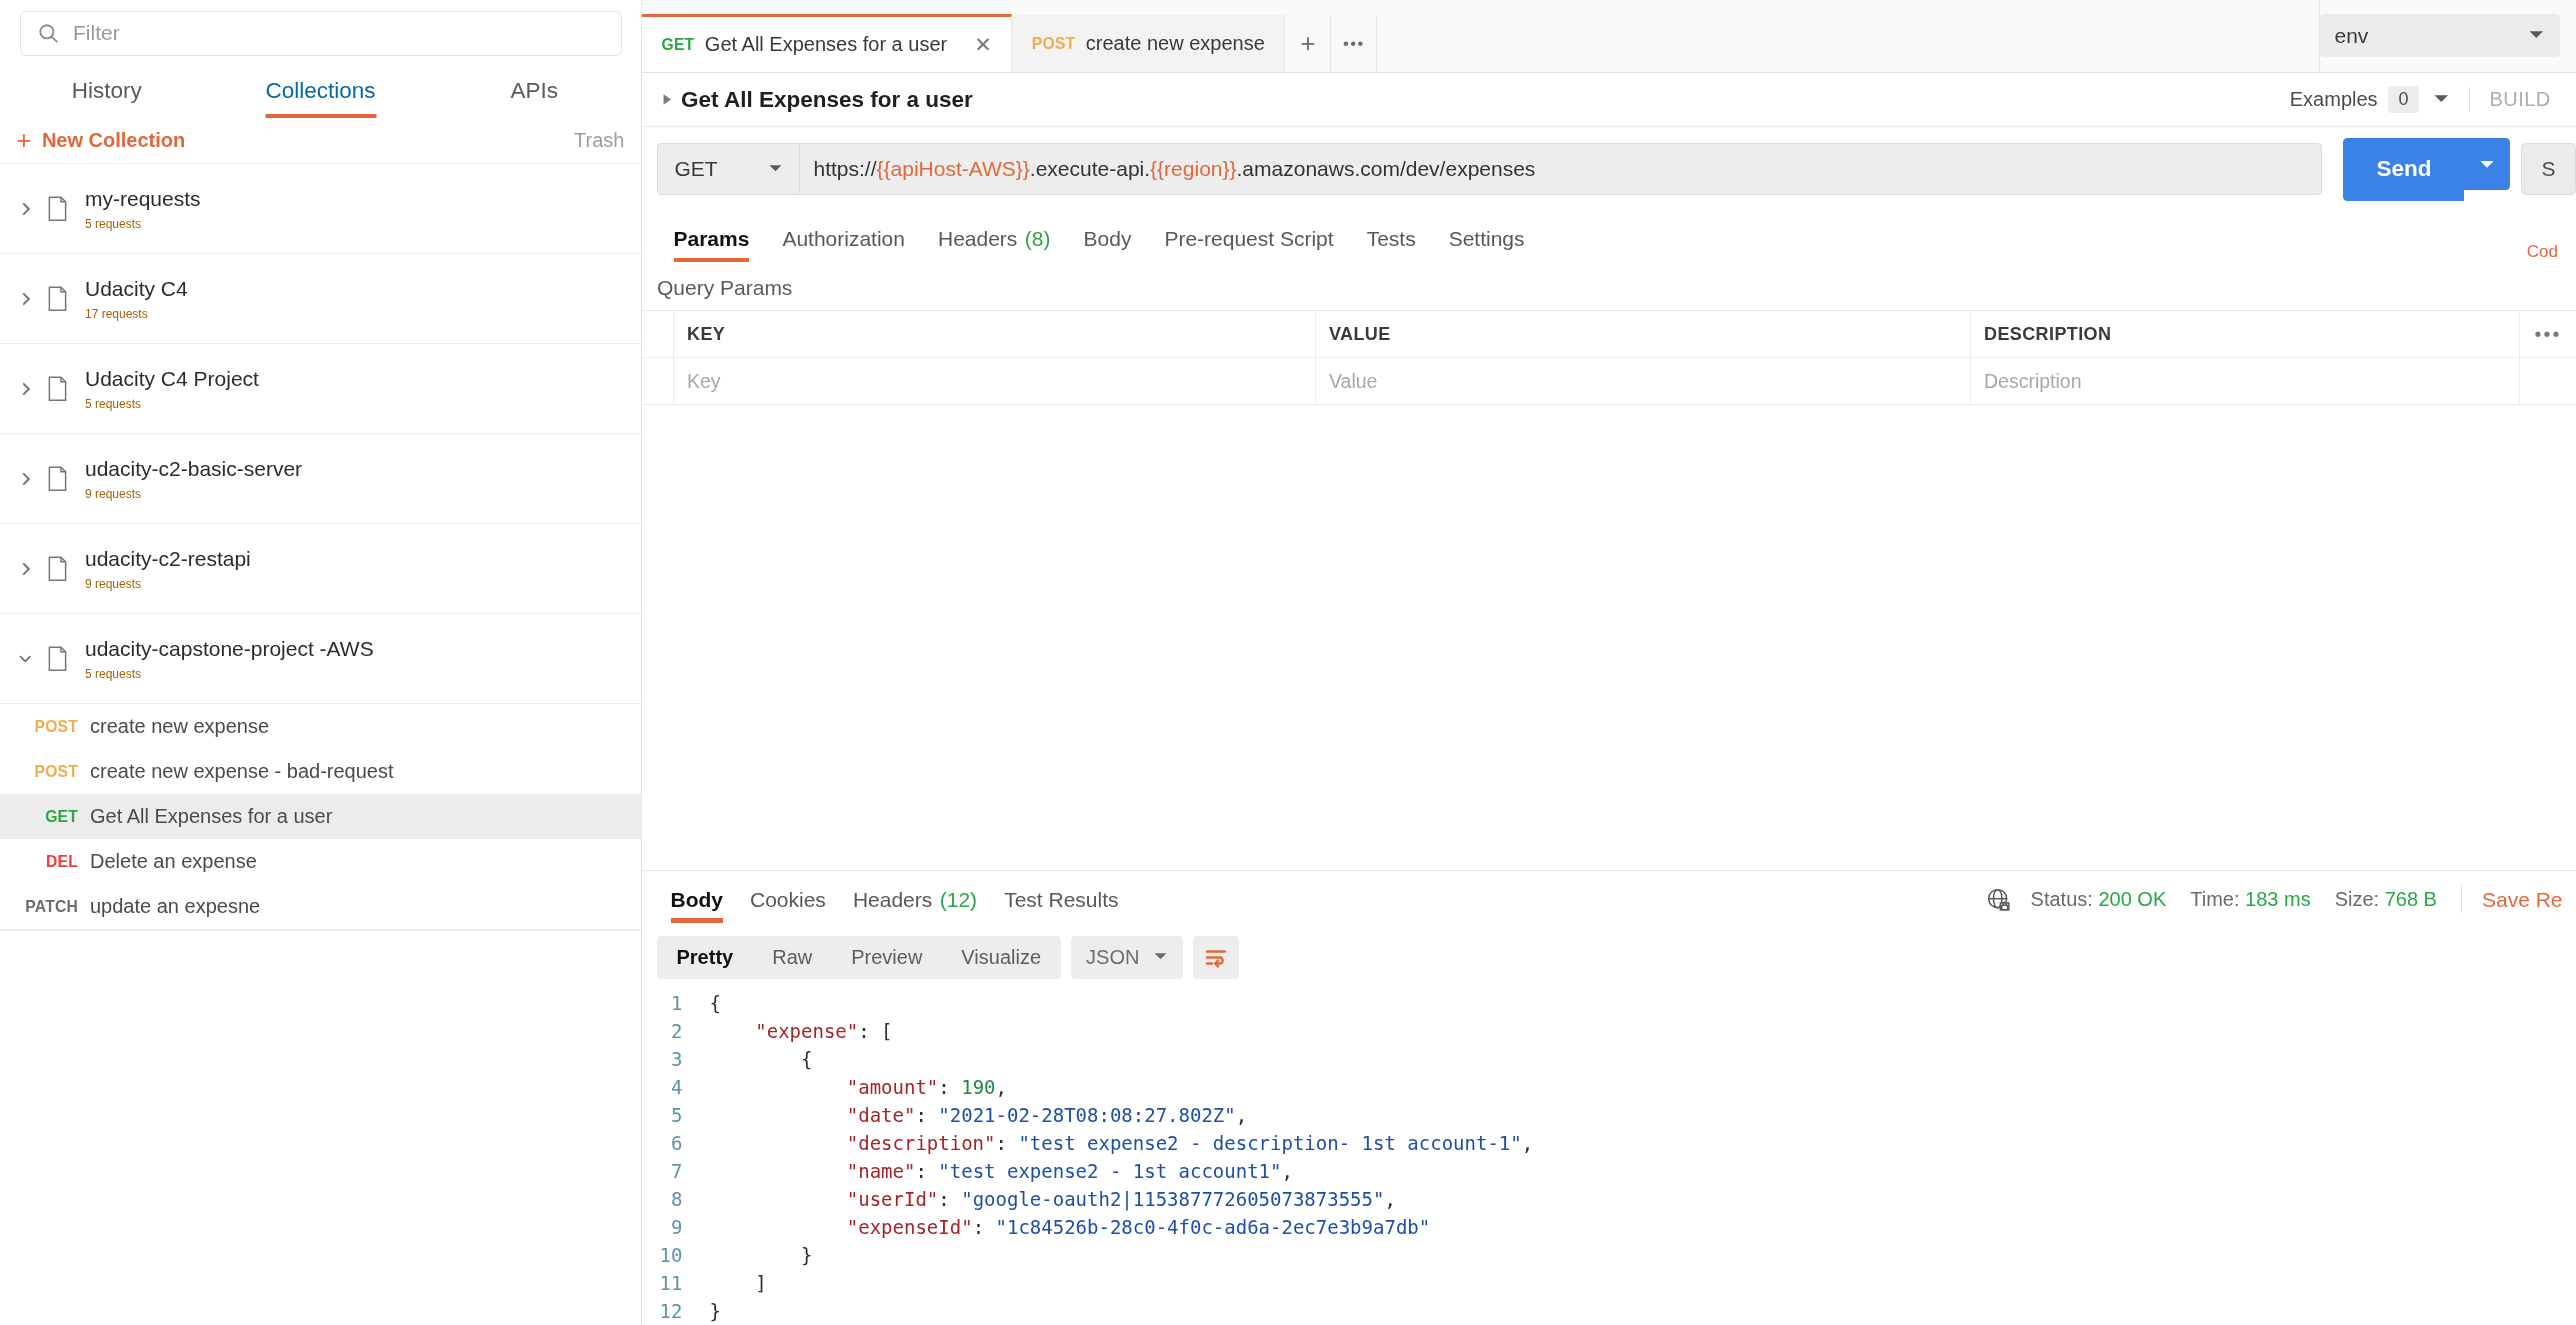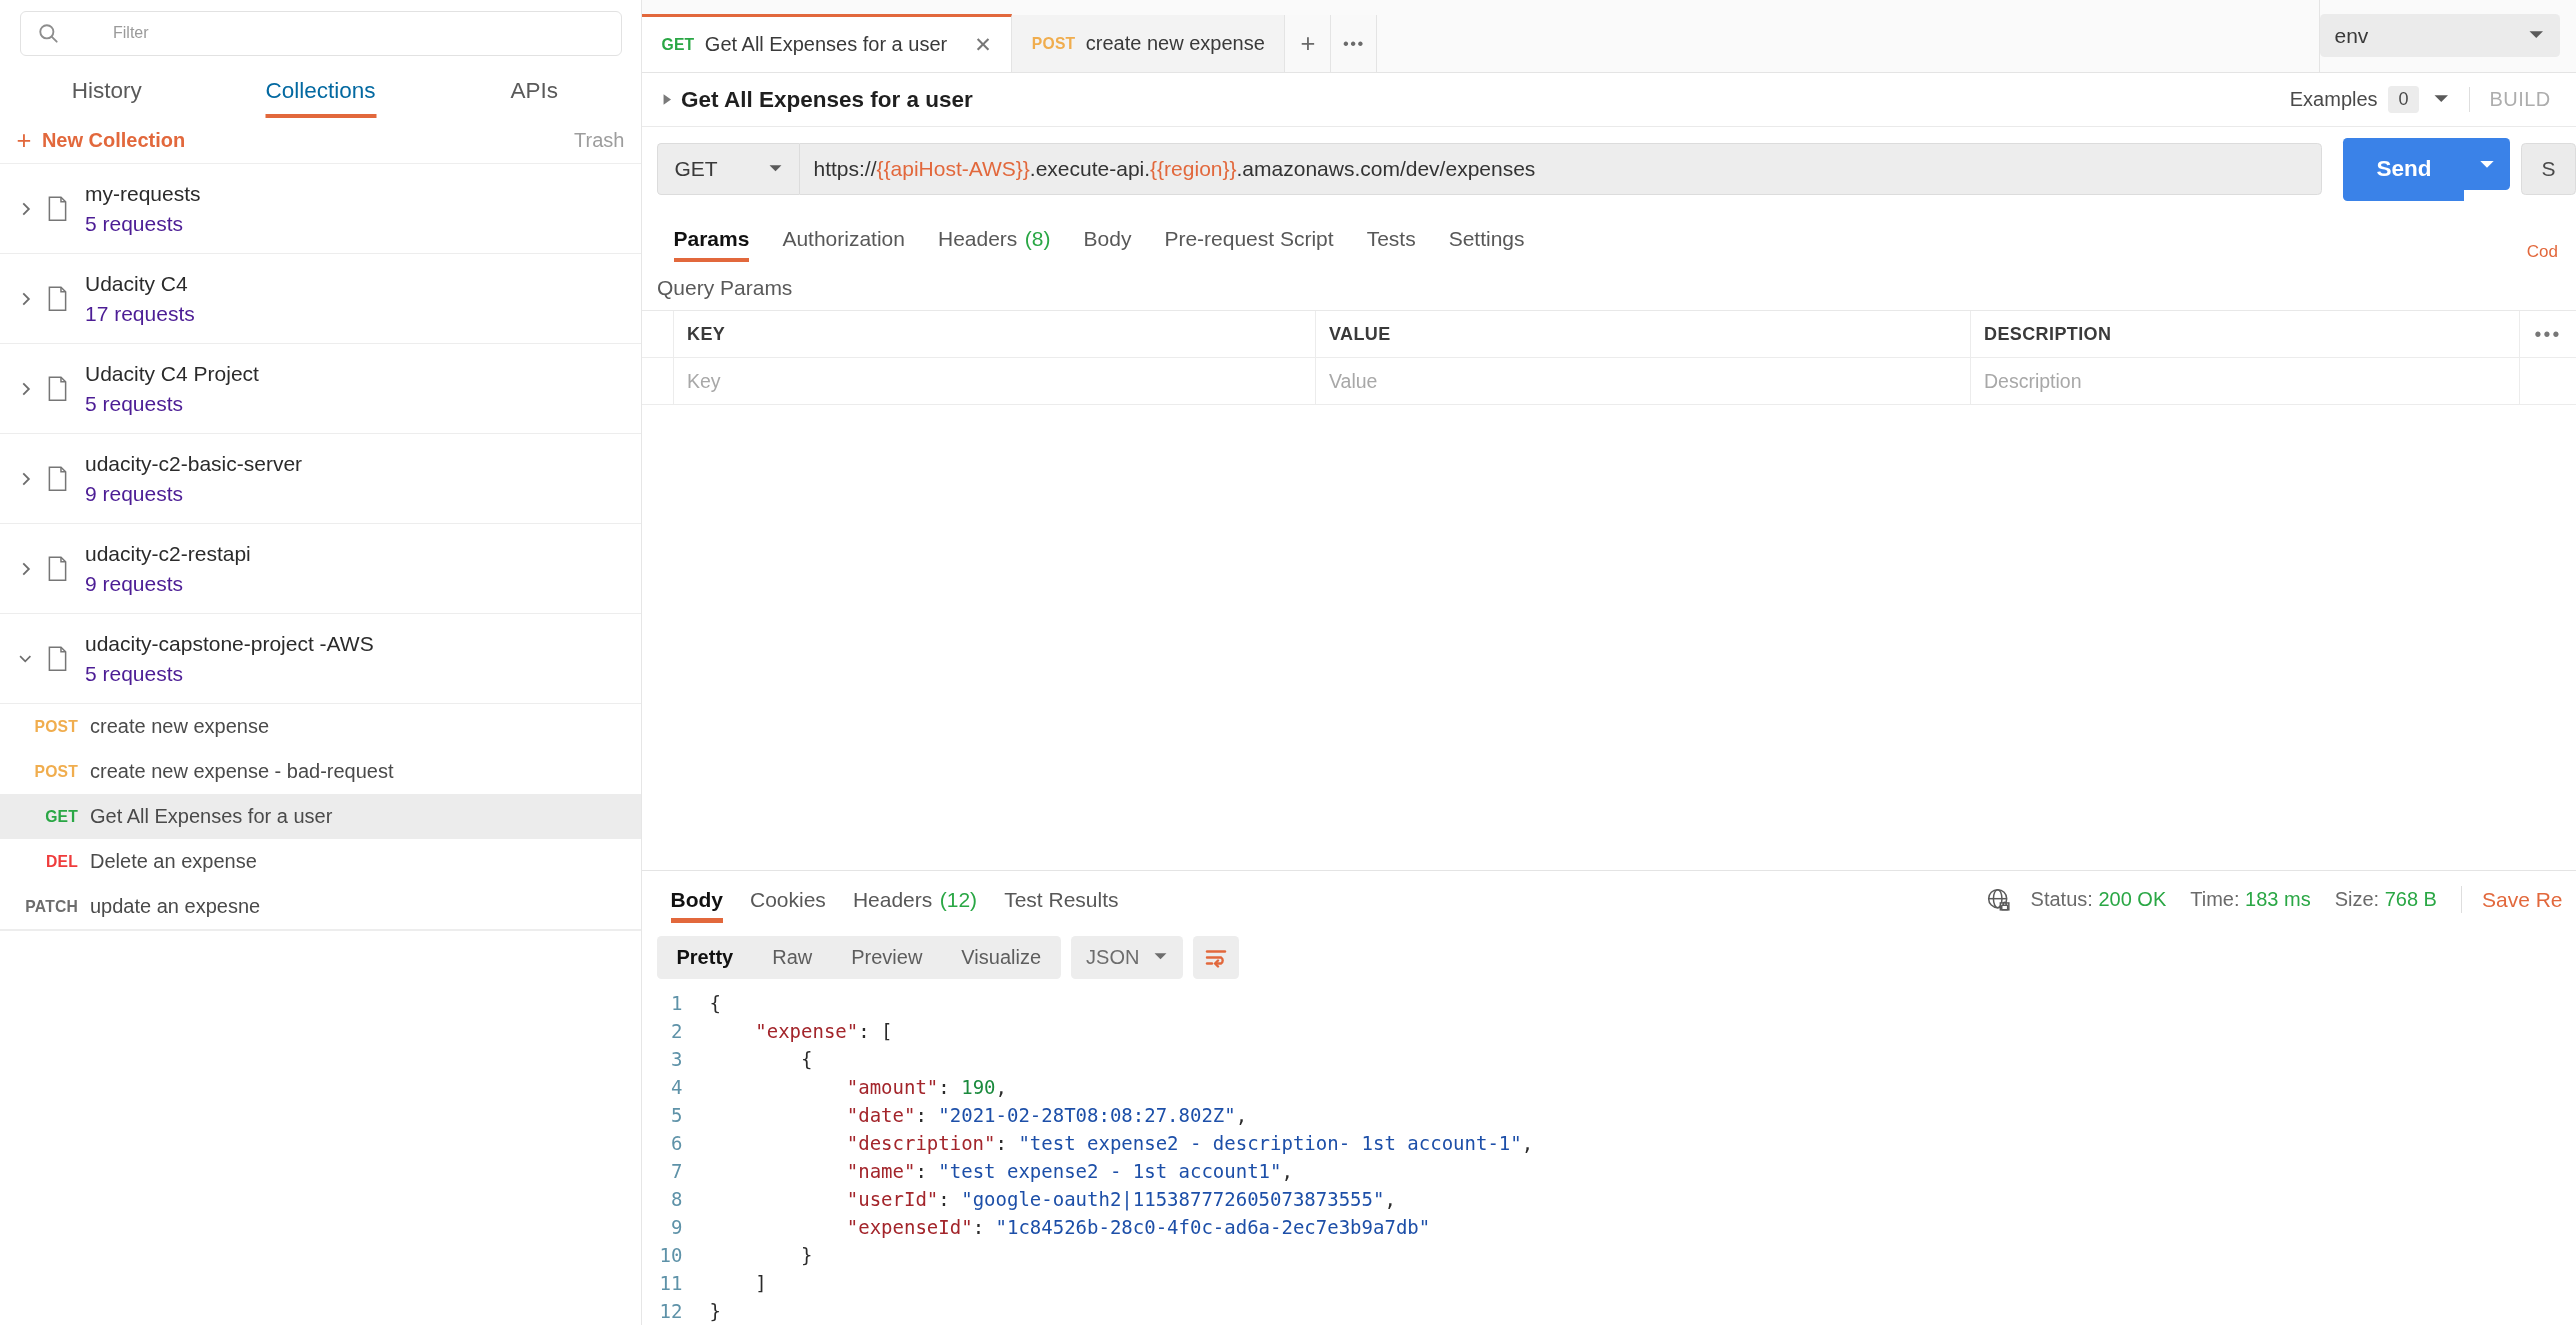--- a/index.html
+++ b/index.html
@@ -24,21 +24,21 @@
   .filter-wrap { padding: 10.5px 19.5px 7.5px 19.5px; }
   .filter-box {
     height: 45px; border: 1.5px solid #e2e2e2; border-radius: 6px;
     display: flex; align-items: center; padding: 0 16.5px;
     background: #fff;
   }
   .filter-box .mag { margin-right: 13.5px; flex: 0 0 auto; display:flex; }
   .filter-input {
     border: none; outline: none; background: transparent;
     font-family: "Liberation Sans", sans-serif;
-    font-size: 16px; color: #2f2f2f; width: 100%; margin-left: 40px;
+    font-size: 21px; color: #2f2f2f; width: 100%;
   }
   .filter-input::placeholder { color: #9a9a9a; }
 
   .side-tabs { display: flex; height: 55px; align-items: stretch; }
   .side-tab {
     flex: 1 1 0; display: flex; align-items: center; justify-content: center;
     font-size: 22.5px; color: #5a5a5a; position: relative; cursor: pointer;
   }
   .side-tab.active { color: #0369a1; }
   .side-tab.active::after {
@@ -59,21 +59,21 @@
   .coll-list { flex: 1 1 auto; overflow: hidden; }
   .coll-item {
     height: 90px; display: flex; align-items: center;
     border-bottom: 1.5px solid #ededed; padding-left: 10.5px; cursor: pointer;
     background: #fff;
   }
   .chev { width: 30px; flex: 0 0 30px; display: flex; align-items: center; justify-content: center; }
   .doc-icon { width: 34px; flex: 0 0 34px; display: flex; align-items: center; justify-content: center; }
   .coll-text { padding-left: 10.5px; display: flex; flex-direction: column; gap: 6px; }
   .coll-name { font-size: 21px; color: #2b2b2b; }
-  .coll-count { font-size: 21px; color: #4c1d95; }
+  .coll-count { font-size: 12px; color: #a16207; }
 
   .req-item {
     height: 45px; display: flex; align-items: center; cursor: pointer;
     padding-left: 6px;
   }
   .req-item.selected { background: #ececec; }
   .req-method {
     width: 84px; flex: 0 0 84px; text-align: right; padding-right: 12px;
     font-size: 15.7px; font-weight: 700; letter-spacing: 0.2px;
   }

